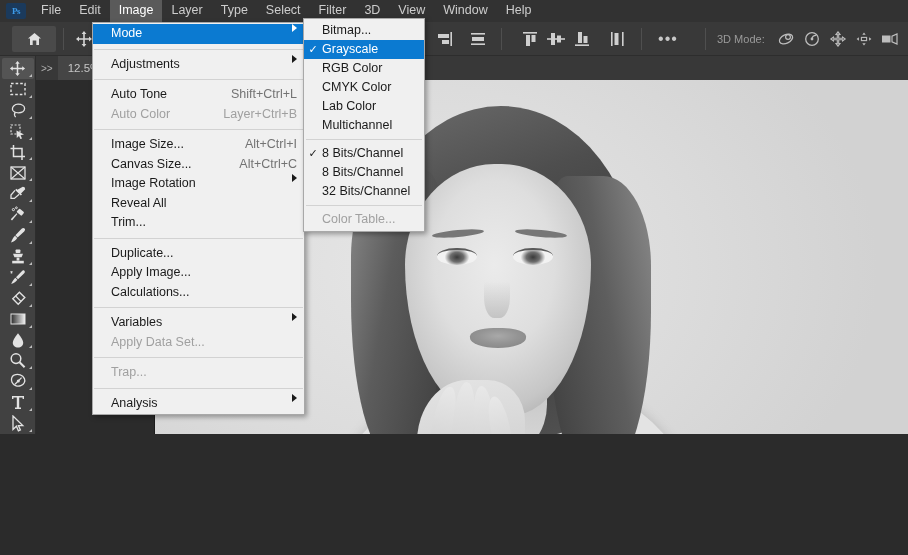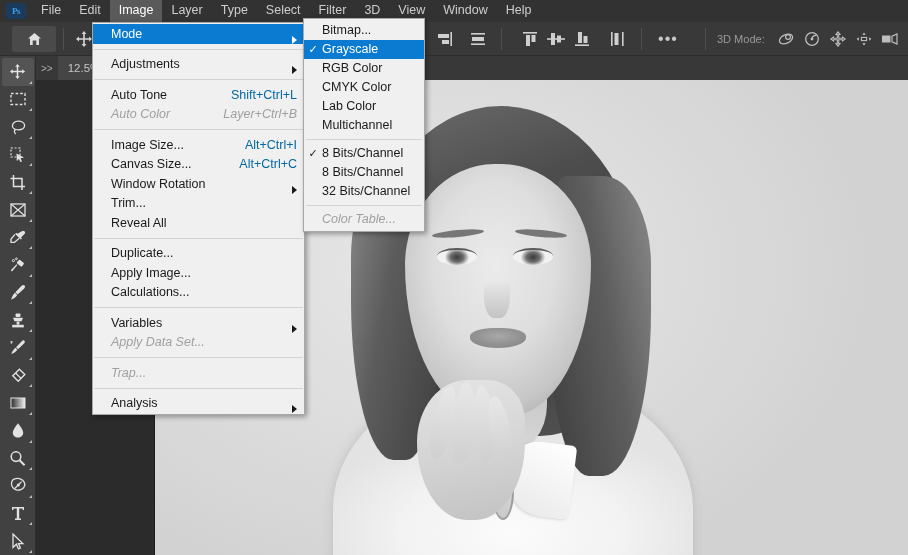--- a/index.html
+++ b/index.html
@@ -2,21 +2,21 @@
 <html><head>
 <meta charset="utf-8">
 <style>
   * { box-sizing: border-box; margin: 0; padding: 0; }
   html, body {
     width: 908px; height: 555px;
     background: #2b2b2b;
     font-family: "Liberation Sans", sans-serif;
     overflow: hidden;
   }
-  #app { position: relative; width: 908px; height: 555px; }
+  #app { position: relative; width: 908px; height: 434px; }
 
   
   .menubar {
     position: absolute; top: 0; left: 0; width: 908px; height: 22px;
     background: #323232; display: flex; align-items: center;
     font-size: 12.5px; color: #c9c9c9; z-index: 40;
   }
   .ps-logo {
     width: 20px; height: 16px; margin: 0 6px 0 6px;
     background: #1b3a5c; border-radius: 2px;
@@ -184,29 +184,29 @@
     box-shadow: 2px 2px 5px rgba(0,0,0,.35);
     font-size: 12.5px; color: #1a1a1a; padding: 1px 0; z-index: 60;
   }
   .submenu {
     position: absolute; top: 18px; left: 303px; width: 122px;
     background: #f0f0f0; border: 1px solid #a8a8a8;
     box-shadow: 2px 2px 5px rgba(0,0,0,.35);
     font-size: 12.5px; color: #1a1a1a; padding: 2px 0; z-index: 70;
   }
   .mrow {
-    position: relative; display: flex; align-items: flex-end;
+    position: relative; display: flex; align-items: flex-start;
     height: 19px; padding: 0 7px 0 0; line-height: 19px; white-space: nowrap;
   }
   .dropdown .mrow { height: 19.5px; }
   .mrow .check { width: 18px; text-align: center; font-size: 11px; color: #1a1a1a; }
   .dropdown .mlabel { padding-left: 18px; flex: 1; }
   .submenu .mlabel { flex: 1; }
-  .mshort { color: #0369a1; font-size: 12.5px; padding-left: 16px; }
-  .mrow.disabled .mlabel, .mrow.disabled .mshort { color: #a0a0a0; font-style: italic; }
+  .mshort { color: #737373; font-size: 12.5px; padding-left: 16px; }
+  .mrow.disabled .mlabel, .mrow.disabled .mshort { color: #a0a0a0; }
   .mrow.highlight { background: #0b7ad1; color: #ffffff; }
   .mrow.highlight .mlabel, .mrow.highlight .check { color: #ffffff; }
   .arrow {
     width: 0; height: 0; margin-left: auto;
     border-top: 4px solid transparent; border-bottom: 4px solid transparent;
     border-left: 5px solid #1a1a1a;
   }
   .mrow.highlight .arrow { border-left-color: #ffffff; }
   .msep { height: 1px; background: #d2d2d2; margin: 4px 2px; }
   .dropdown .msep { margin: 5px 1px; }
@@ -523,28 +523,28 @@
       <div class="msep"></div>
       <div class="mrow">
         <span class="mlabel">Image Size...</span>
         <span class="mshort">Alt+Ctrl+I</span>
       </div>
       <div class="mrow">
         <span class="mlabel">Canvas Size...</span>
         <span class="mshort">Alt+Ctrl+C</span>
       </div>
       <div class="mrow">
-        <span class="mlabel">Window Rotation</span>
+        <span class="mlabel">Image Rotation</span>
         <span class="arrow"></span>
       </div>
       <div class="mrow">
+        <span class="mlabel">Reveal All</span>
+      </div>
+      <div class="mrow">
         <span class="mlabel">Trim...</span>
-      </div>
-      <div class="mrow">
-        <span class="mlabel">Reveal All</span>
       </div>
       <div class="msep"></div>
       <div class="mrow">
         <span class="mlabel">Duplicate...</span>
       </div>
       <div class="mrow">
         <span class="mlabel">Apply Image...</span>
       </div>
       <div class="mrow">
         <span class="mlabel">Calculations...</span>

